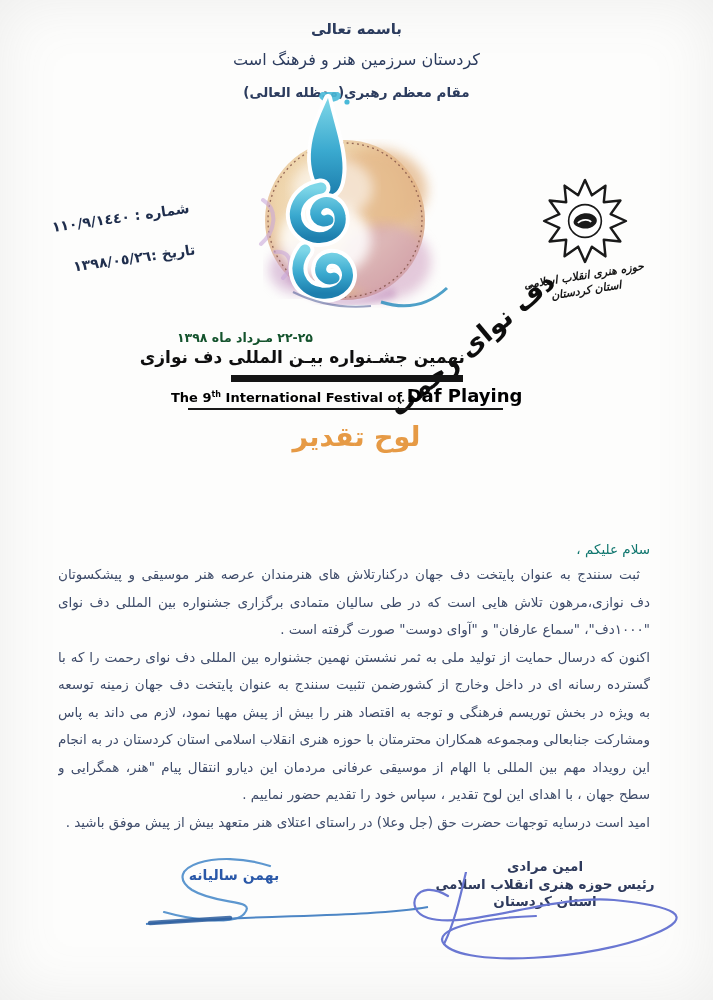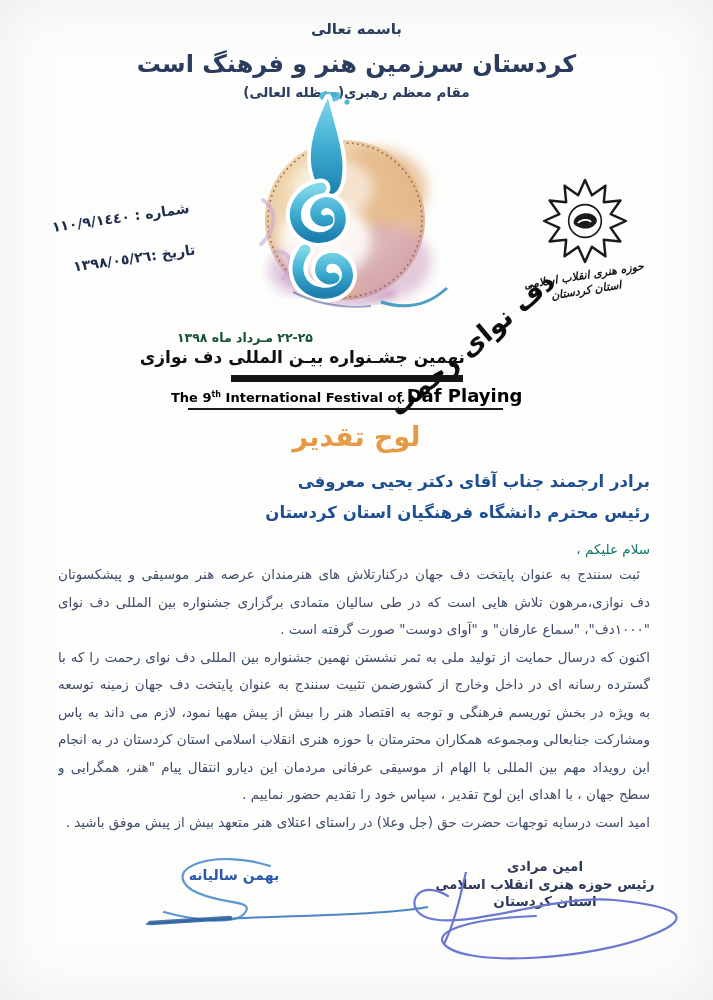--- a/index.html
+++ b/index.html
@@ -5,21 +5,21 @@
   html,body{margin:0;padding:0;background:#e9e9e9;}
   .page{
     position:relative;width:713px;height:1000px;margin:0 auto;
     background:#fdfdfc;overflow:hidden;
     font-family:"DejaVu Sans",sans-serif;
     box-shadow:inset 0 0 60px rgba(120,120,120,.12), 0 0 4px rgba(0,0,0,.3);
   }
   
   .hdr{position:absolute;left:0;right:0;text-align:center;color:#2c3c5e;direction:rtl;}
   .hdr1{top:20px;font-size:15px;font-weight:700;}
-  .hdr2{top:50px;font-size:24px;font-weight:700;}
+  .hdr2{top:50px;font-size:16px;font-weight:400;}
   .hdr3{top:84px;font-size:13.5px;font-weight:700;}
   
   .meta{
     position:absolute;left:28px;top:198px;width:165px;direction:rtl;text-align:right;
     transform:rotate(-8deg);color:#1f2e4d;font-weight:700;font-size:14px;line-height:42px;
   }
   
   .emblem{position:absolute;left:505px;top:178px;width:160px;text-align:center;}
   .emblem-cap{direction:rtl;transform:rotate(-9deg);color:#161616;font-weight:700;
     font-style:italic;font-size:11px;line-height:15px;margin-top:4px;}
@@ -144,24 +144,20 @@
   <div class="fest-dates">۲۲-۲۵ مـرداد ماه ۱۳۹۸</div>
   <div class="fest-fa">نهمین جشـنواره بیـن المللی دف نوازی</div>
   <div class="fest-bar"></div>
   <div class="fest-en">
     <span>The 9</span><sup>th</sup><span> International Festival of </span><span class="big">Daf Playing</span>
   </div>
   <div class="fest-underline"></div>
 
   <div class="cert-title">لوح تقدیر</div>
 
-  <div class="recipient">
-    <div>برادر ارجمند جناب آقای دکتر یحیی معروفی</div>
-    <div>رئیس محترم دانشگاه فرهنگیان استان کردستان</div>
-  </div>
   <div class="salutation">سلام علیکم ،</div>
 
   <div class="body-text">
     <div class="bl indent">ثبت  سنندج به عنوان  پایتخت دف جهان درکنارتلاش های هنرمندان عرصه هنر موسیقی و پیشکسوتان</div>
     <div class="bl">دف نوازی،مرهون تلاش هایی است که در طی سالیان متمادی برگزاری جشنواره بین المللی دف نوای رحمت</div>
     <div class="bl end">"۱۰۰۰دف"، "سماع عارفان" و "آوای دوست" صورت گرفته است .</div>
     <div class="bl">اکنون که درسال حمایت از تولید ملی به ثمر نشستن نهمین جشنواره بین المللی دف نوای رحمت را که با بازتاب</div>
     <div class="bl">گسترده رسانه ای در داخل وخارج از کشورضمن تثبیت سنندج به عنوان پایتخت دف جهان زمینه توسعه استان</div>
     <div class="bl">به ویژه در بخش توریسم فرهنگی و توجه به اقتصاد هنر را بیش از پیش مهیا نمود، لازم می داند به پاس همراهی</div>
     <div class="bl">ومشارکت جنابعالی ومجموعه همکاران محترمتان با حوزه هنری انقلاب اسلامی استان کردستان در به انجام رساندن</div>

